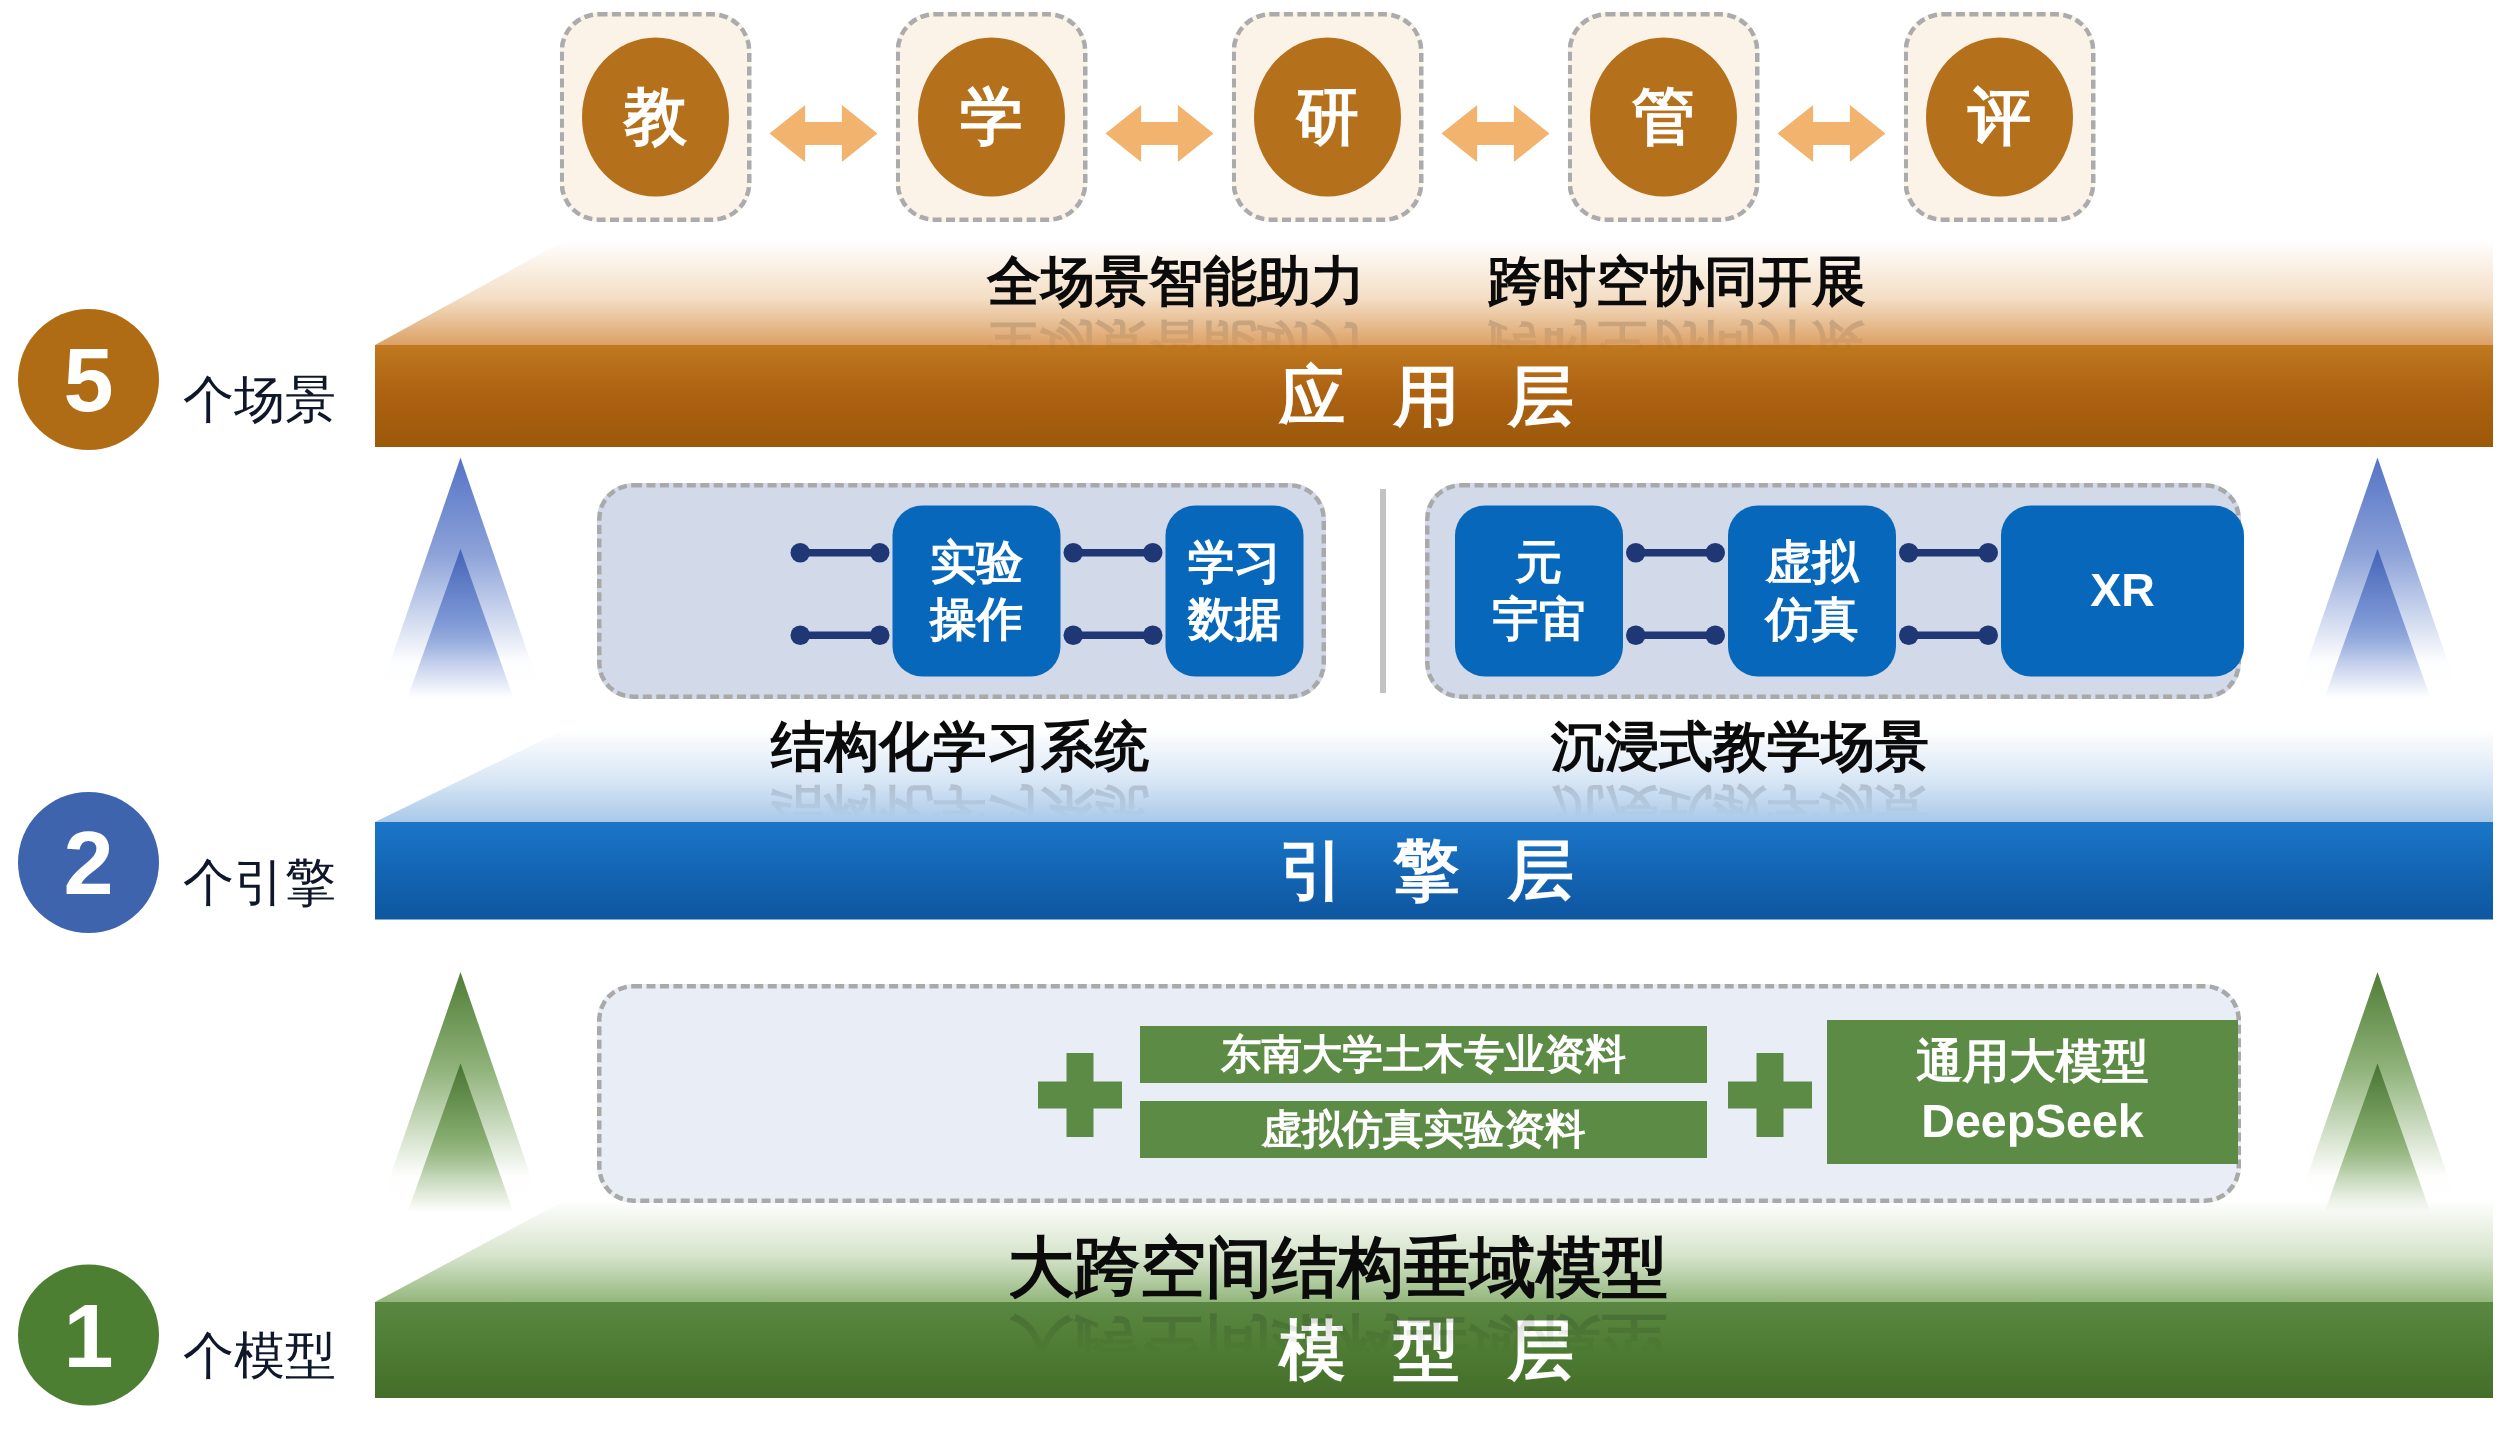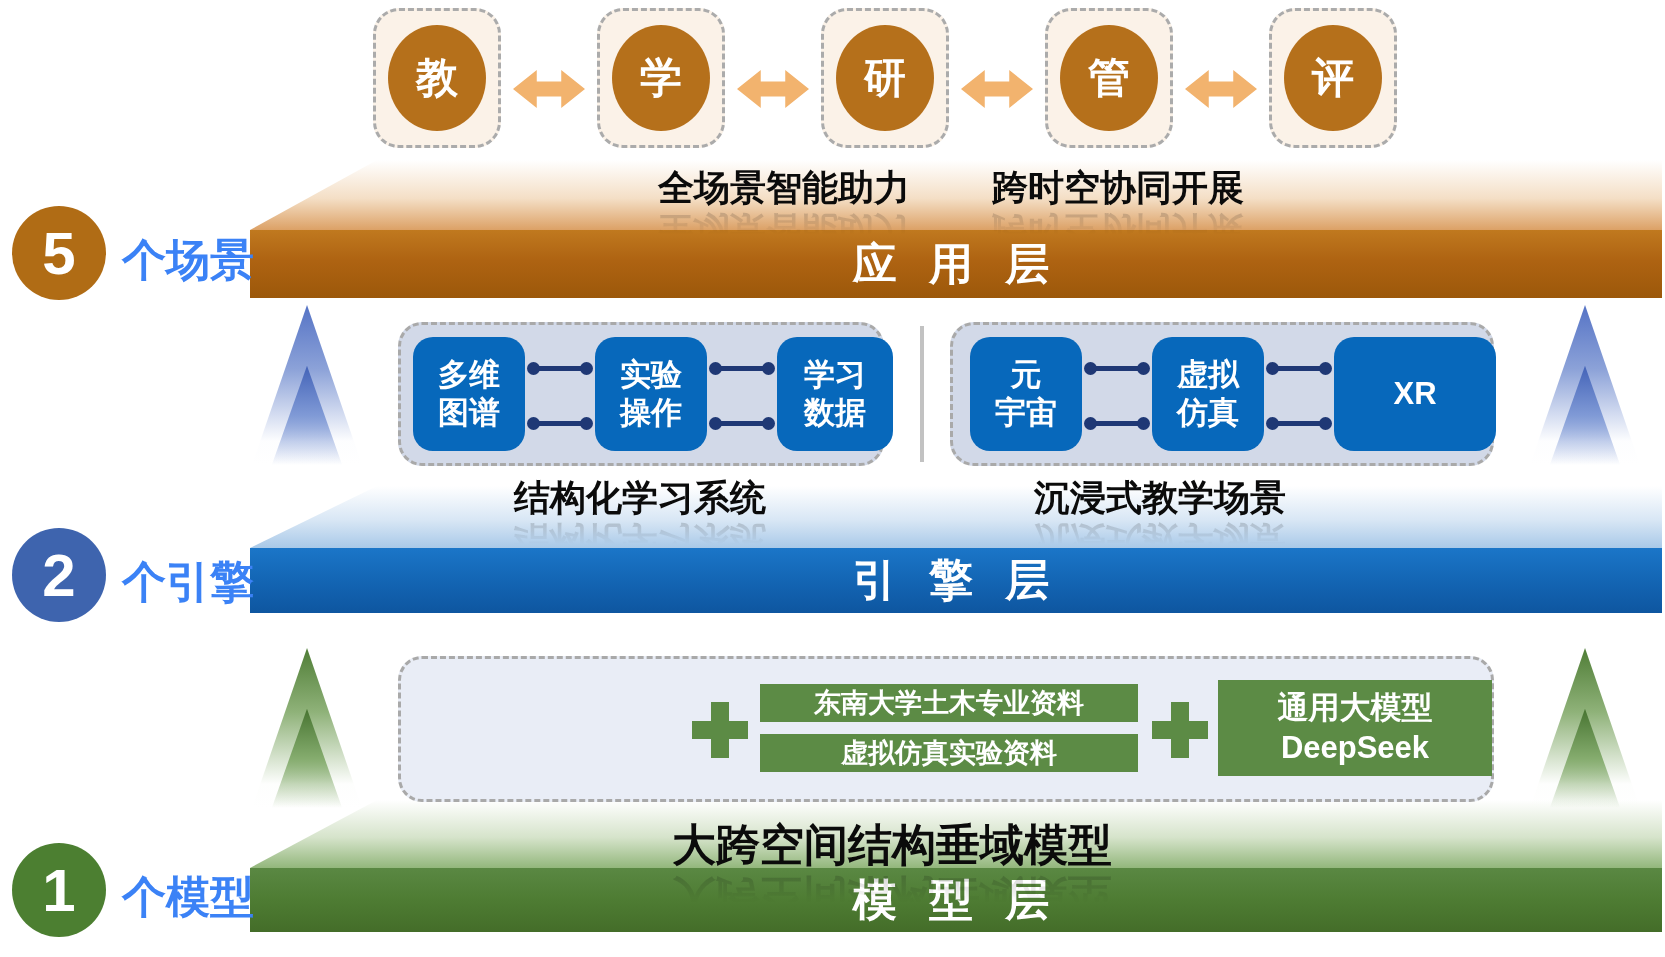--- a/index.html
+++ b/index.html
@@ -27,21 +27,21 @@
   .bar-blue{top:548px;height:65px;background:linear-gradient(180deg,#1B76C8 0%,#1467B6 45%,#0E56A0 100%);}
   .bar-green{top:868px;height:64px;background:linear-gradient(180deg,#5A8843 0%,#4E7C33 50%,#446D29 100%);}
 
   
   .count-row{position:absolute;left:12px;display:flex;align-items:flex-end;gap:16px;}
   .count-badge{width:94px;height:94px;border-radius:50%;display:flex;align-items:center;justify-content:center;}
   .count-badge span{color:#fff;font-size:60px;font-weight:bold;}
   .badge-orange{background:#B06C15;}
   .badge-blue{background:#3E64AE;}
   .badge-green{background:#4C7F31;}
-  .count-label{font-size:44px;font-weight:bold;color:#3b82f6;padding-bottom:10px;white-space:nowrap;}
+  .count-label{font-size:34px;font-weight:normal;color:#0f172a;padding-bottom:10px;white-space:nowrap;}
 
   
   .caption{position:absolute;transform:translateX(-50%);display:flex;flex-direction:column;align-items:center;z-index:5;justify-content:space-between;}
   .cap-main{font-weight:bold;color:#0B0B0B;white-space:nowrap;}
   .cap-refl{font-weight:bold;color:#0B0B0B;white-space:nowrap;transform:scaleY(-1);opacity:.22;margin-top:-8px;
     -webkit-mask-image:linear-gradient(180deg,rgba(0,0,0,0) 40%,#000 100%);
             mask-image:linear-gradient(180deg,rgba(0,0,0,0) 40%,#000 100%);}
   .cap-36 .cap-main,.cap-36 .cap-refl{font-size:36px;}
   .cap-34 .cap-main,.cap-34 .cap-refl{font-size:44px;}
 
@@ -140,37 +140,33 @@
   <div class="up-arrow up-blue" style="left:252px;top:305px">
     <div class="tri tri-outer"></div>
       <div class="tri tri-inner"></div>
   </div>
   <div class="up-arrow up-blue" style="left:1530px;top:305px">
     <div class="tri tri-outer"></div>
       <div class="tri tri-inner"></div>
   </div>
 
   <div class="panel panel-blue" style="left:398px;top:322px;width:486px;height:144px"></div>
-  <div class="bluebox" style="left:413px;top:337px;width:112px">
-    <span>多维</span>
-    <span>图谱</span>
-  </div>
   <div class="conn" style="left:528px;top:352px;width:64px">
     <div class="conn-line"></div>
       <div class="conn-line"></div>
   </div>
   <div class="bluebox" style="left:595px;top:337px;width:112px">
     <span>实验</span>
     <span>操作</span>
   </div>
   <div class="conn" style="left:710px;top:352px;width:64px">
     <div class="conn-line"></div>
       <div class="conn-line"></div>
   </div>
-  <div class="bluebox" style="left:777px;top:337px;width:116px">
+  <div class="bluebox" style="left:777px;top:337px;width:92px">
     <span>学习</span>
     <span>数据</span>
   </div>
 
   <div class="divider" style="left:920px;top:326px;height:136px"></div>
 
   <div class="panel panel-blue" style="left:950px;top:322px;width:544px;height:144px"></div>
   <div class="bluebox" style="left:970px;top:337px;width:112px">
     <span>元</span>
     <span>宇宙</span>

